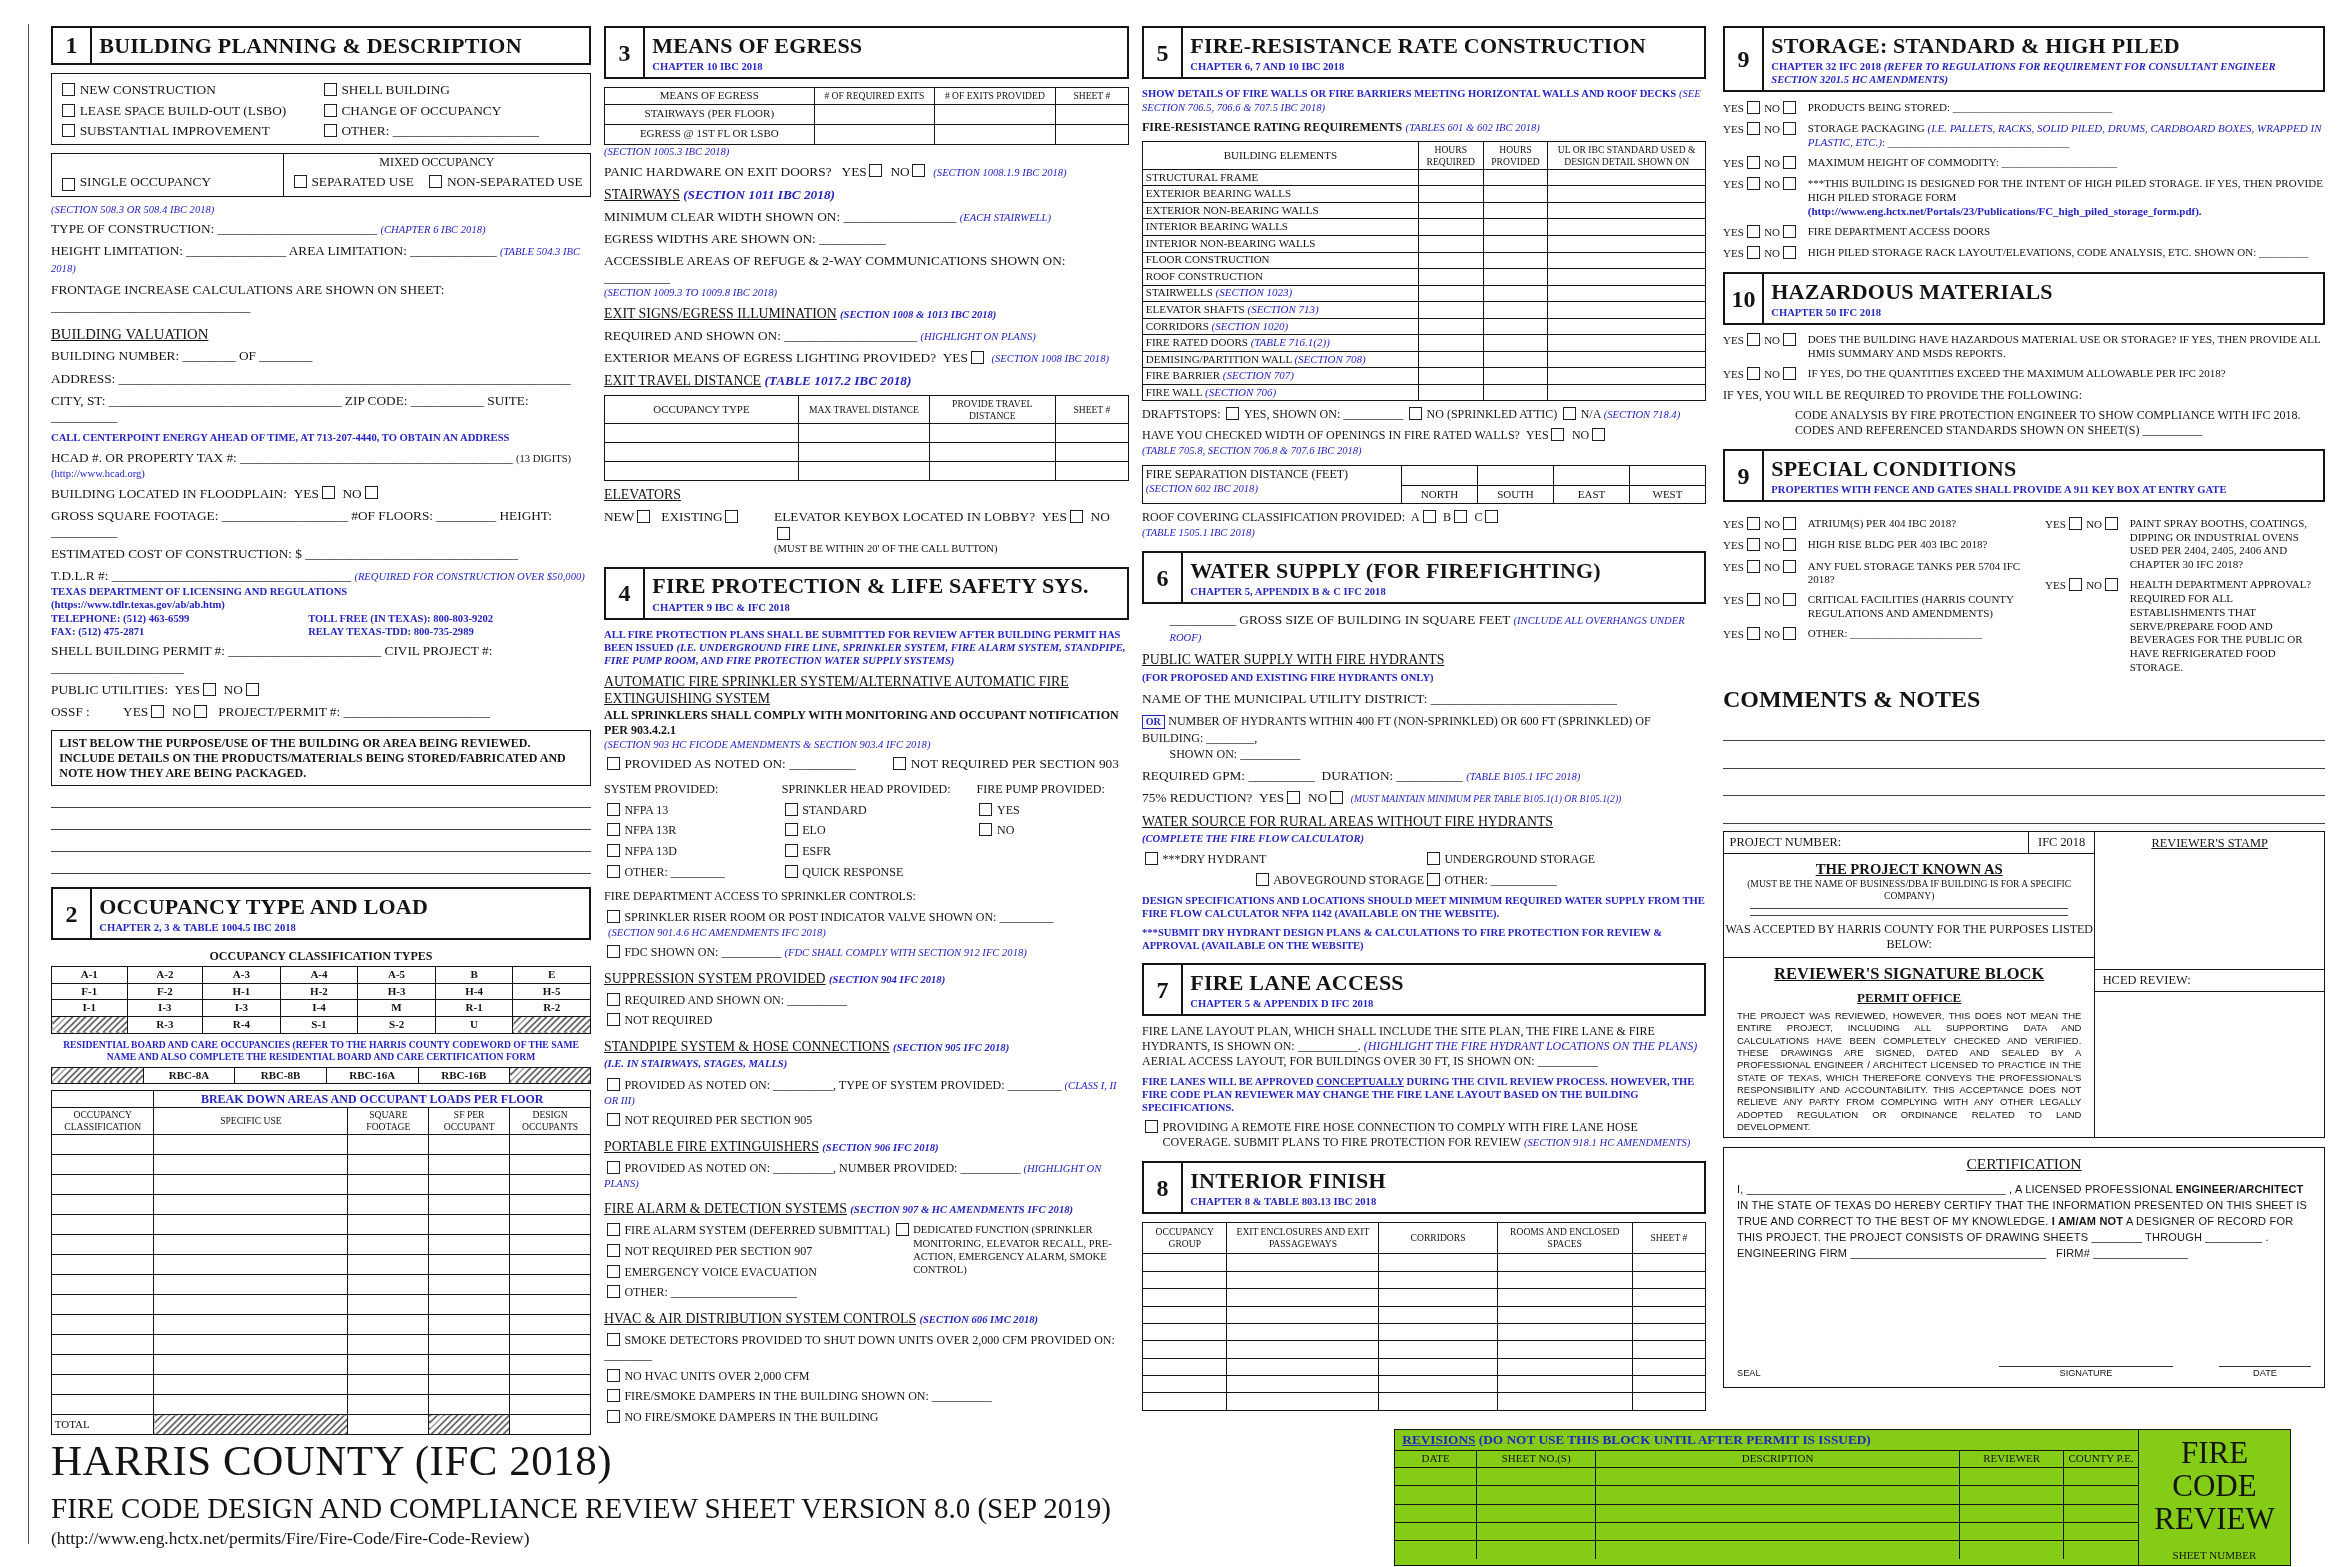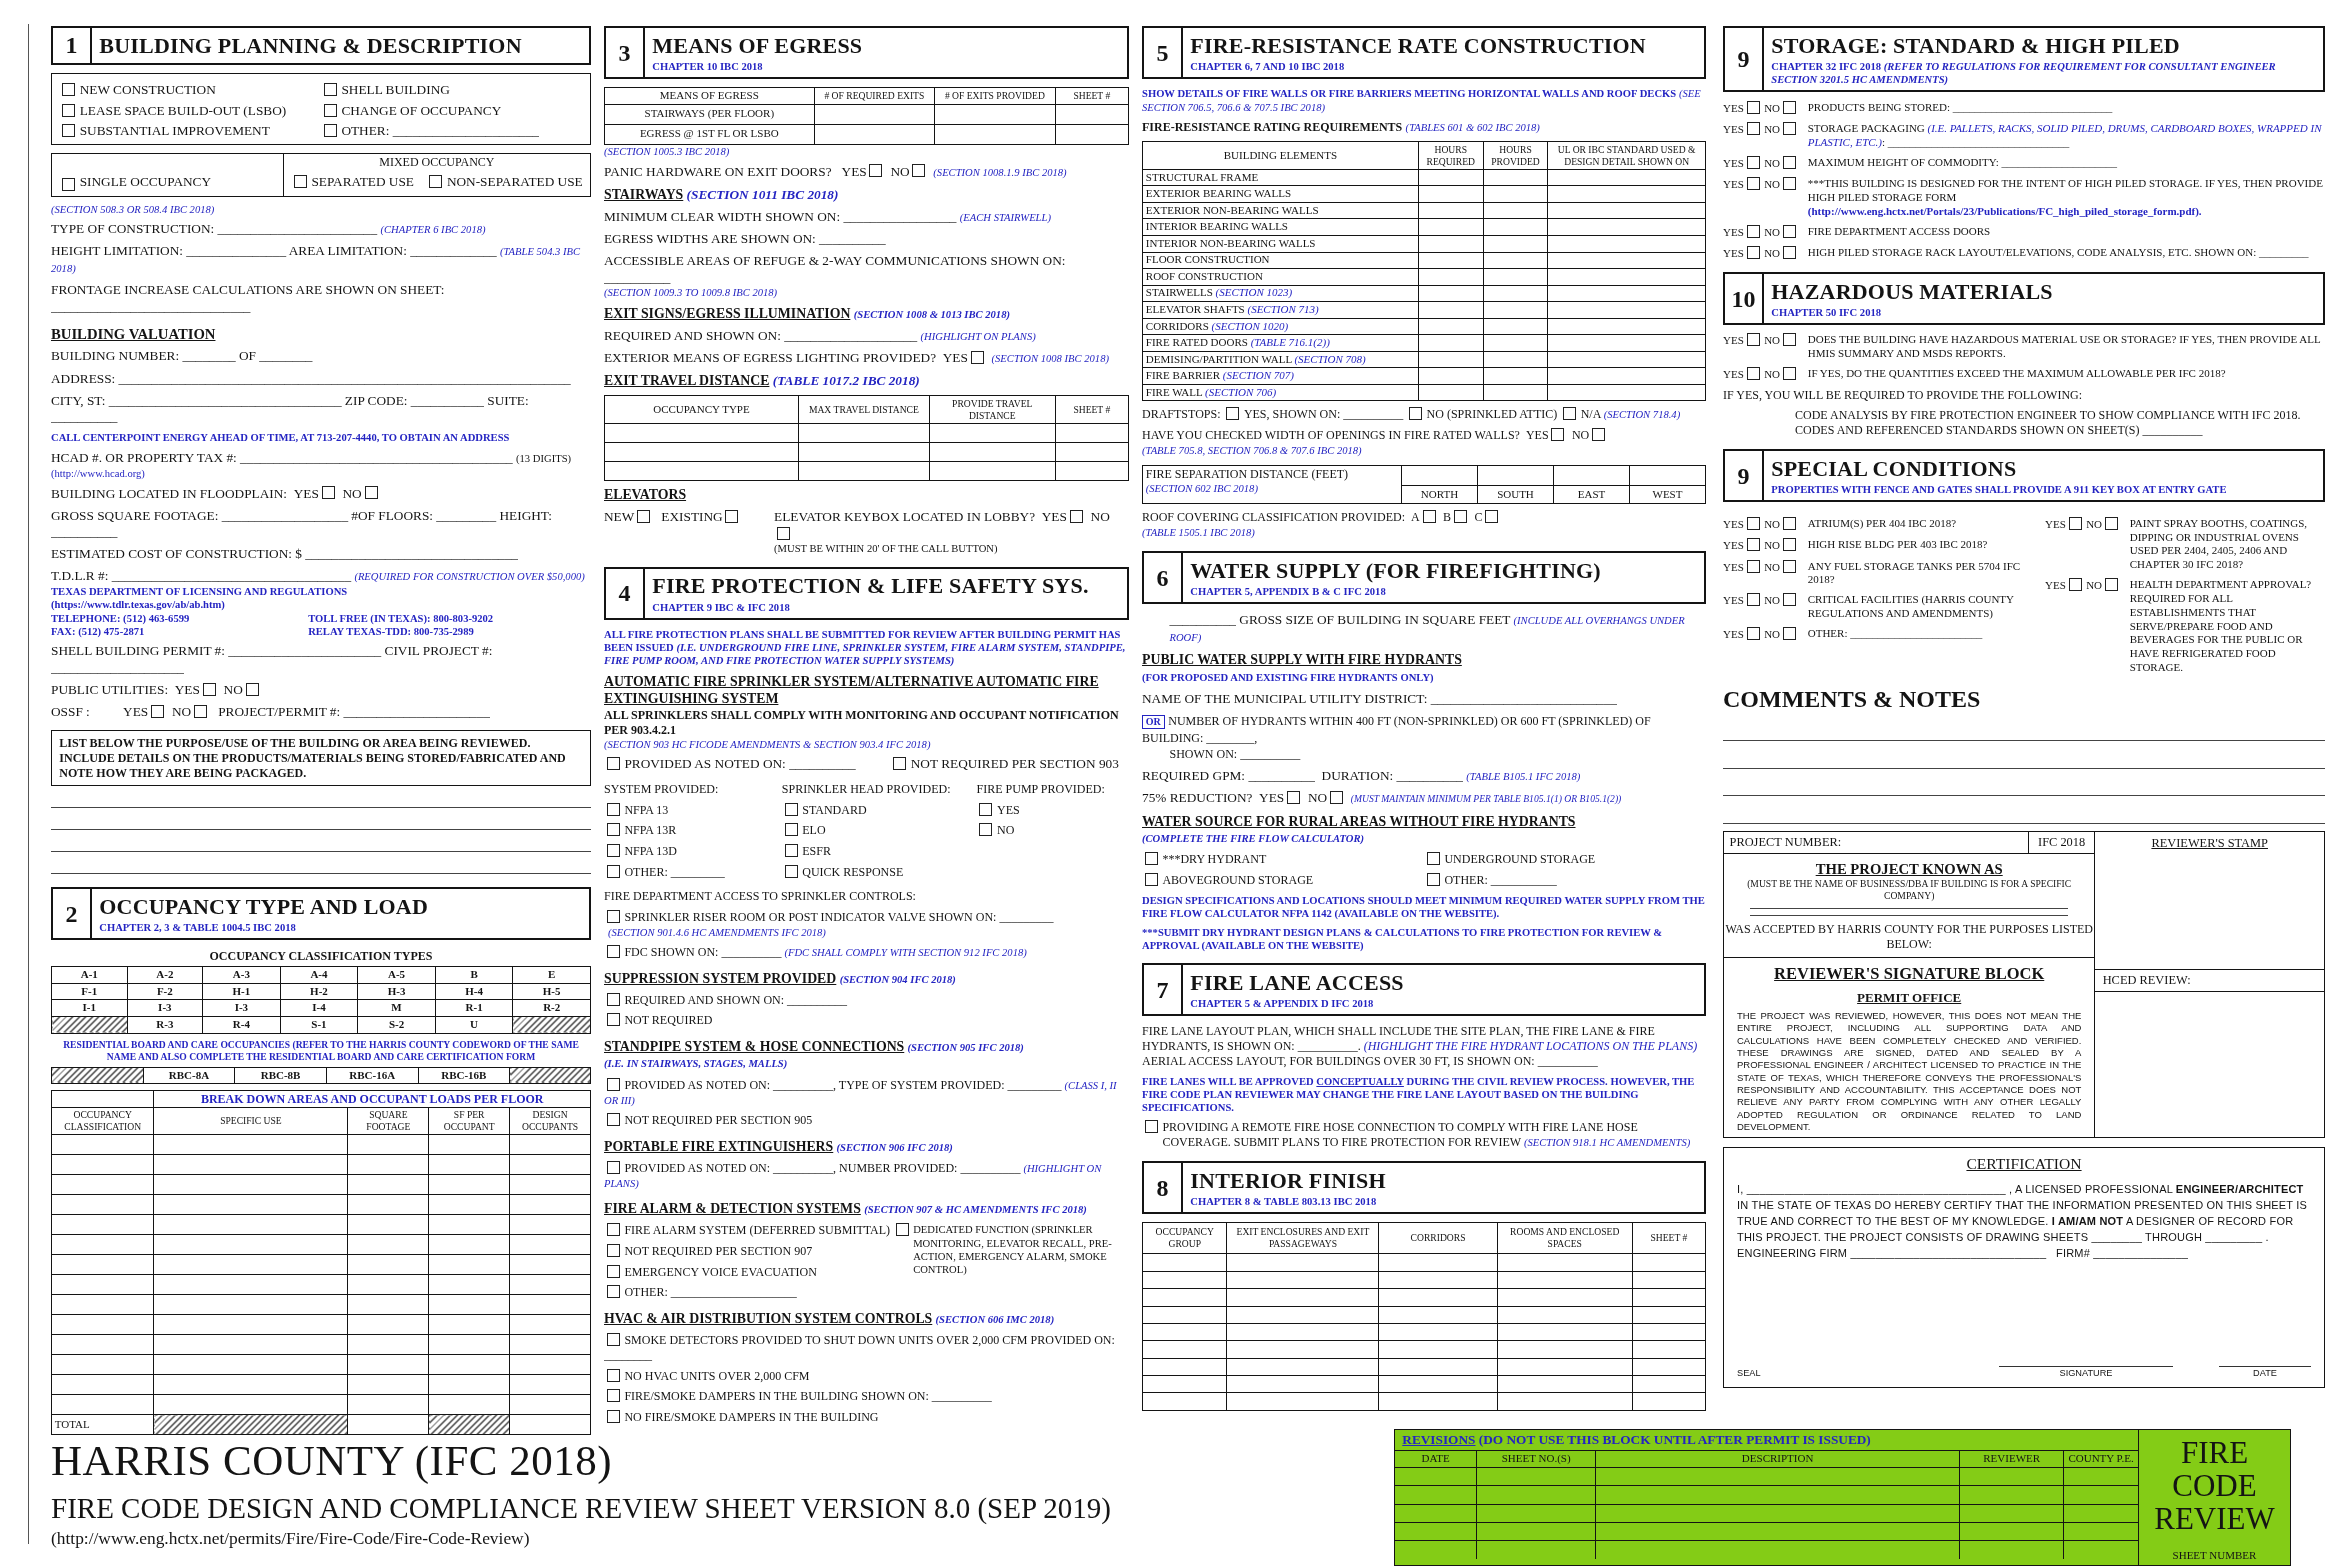--- a/index.html
+++ b/index.html
@@ -16,21 +16,21 @@
   .sech{display:flex;border:2.3px solid var(--ink);margin-bottom:8.3px;background:#fff;}
   .sech .n{min-width:39px;border-right:2.3px solid var(--ink);display:flex;align-items:center;justify-content:center;font-size:24px;font-weight:bold;padding:1.8px 4.6px;}
   .sech .hb{padding:3.7px 7.3px 3.7px;}
   .sech .t{font-size:22px;font-weight:bold;letter-spacing:0.2px;}
   .sech .s{font-size:10.6px;font-weight:bold;color:var(--blue);margin-top:0.9px;}
   
   .bl{color:var(--blue);} .b{font-weight:700;} .i{font-style:italic;} .u{text-decoration:underline;}
   .sm{font-size:10.6px;} .xs{font-size:9.6px;} .md{font-size:12px;}
   .ln{margin-top:5.5px;} .ln2{margin-top:9.2px;}
   .ctr{text-align:center;}
-  .h2{font-weight:bold;text-decoration:underline;font-size:13.8px;}
+  .h2{font-weight:normal;text-decoration:underline;font-size:13.8px;}
   .cb{display:inline-block;width:13px;height:13px;border:1.4px solid #222;vertical-align:-1.8px;margin:0 4.6px 0 2.8px;background:#fff;}
   table{border-collapse:collapse;width:100%;}
   table.frame{border:1.8px solid var(--ink);}
   td,th{border:0.9px solid var(--ink);font-size:11px;padding:0.9px 2.8px;text-align:center;vertical-align:middle;}
   th{font-weight:normal;}
   .hatch{background:repeating-linear-gradient(135deg,#3c3c3c 0 1.4px,#ffffff 1.4px 4.6px);}
   .rule{border-bottom:1.1px solid #444;height:22px;}
   .boxed{border:1.8px solid var(--ink);padding:4.6px 7.3px;}
   .flexr{display:flex;}
   .nw{white-space:nowrap;}
@@ -677,21 +677,21 @@
   <div class="ln">NAME OF THE MUNICIPAL UTILITY DISTRICT: ____________________________</div>
   <div class="ln"><span class="orbox">OR</span><span class="md">NUMBER OF HYDRANTS WITHIN 400 FT (NON-SPRINKLED) OR 600 FT (SPRINKLED) OF BUILDING: ________,</span><br><span class="md" style="margin-left:27.5px;">SHOWN ON: __________</span></div>
   <div class="ln"><span>REQUIRED GPM: __________</span>&nbsp;&nbsp;<span>DURATION: __________</span>&nbsp;<span class="bl i sm">(TABLE B105.1 IFC 2018)</span></div>
   <div class="ln"><span>75% REDUCTION?</span>&nbsp;&nbsp;<span>YES</span><span class="cb"></span>&nbsp;<span>NO</span><span class="cb"></span>&nbsp;<span class="bl i xs">(MUST MAINTAIN MINIMUM PER TABLE B105.1(1) OR B105.1(2))</span></div>
   <div class="ln"><span class="h2">WATER SOURCE FOR RURAL AREAS WITHOUT FIRE HYDRANTS</span><br><span class="bl i b sm">(COMPLETE THE FIRE FLOW CALCULATOR)</span></div>
   <div class="ln flexr md">
     <span style="flex:1;"><span class="cb"></span><span>***DRY HYDRANT</span></span>
     <span style="flex:1;"><span class="cb"></span><span>UNDERGROUND STORAGE</span></span>
   </div>
   <div class="ln flexr md">
-    <span style="flex:1;"><span class="cb"></span><span>ABOVEGROUND STORAGE</span></span>
+    <span style="flex:1;text-align:right;"><span class="cb"></span><span>ABOVEGROUND STORAGE</span></span>
     <span style="flex:1;"><span class="cb"></span><span>OTHER: ___________</span></span>
   </div>
   <div class="ln bl sm b">DESIGN SPECIFICATIONS AND LOCATIONS SHOULD MEET MINIMUM REQUIRED WATER SUPPLY FROM THE FIRE FLOW CALCULATOR NFPA 1142 (AVAILABLE ON THE WEBSITE).</div>
   <div class="ln bl sm b">***SUBMIT DRY HYDRANT DESIGN PLANS &amp; CALCULATIONS TO FIRE PROTECTION FOR REVIEW &amp; APPROVAL (AVAILABLE ON THE WEBSITE)</div>
 
   <div class="sech" style="margin-top:11px;">
     <div class="n">7</div>
     <div class="hb">
       <div class="t">FIRE LANE ACCESS</div>
       <div class="s">CHAPTER 5 &amp; APPENDIX  D IFC 2018</div>

